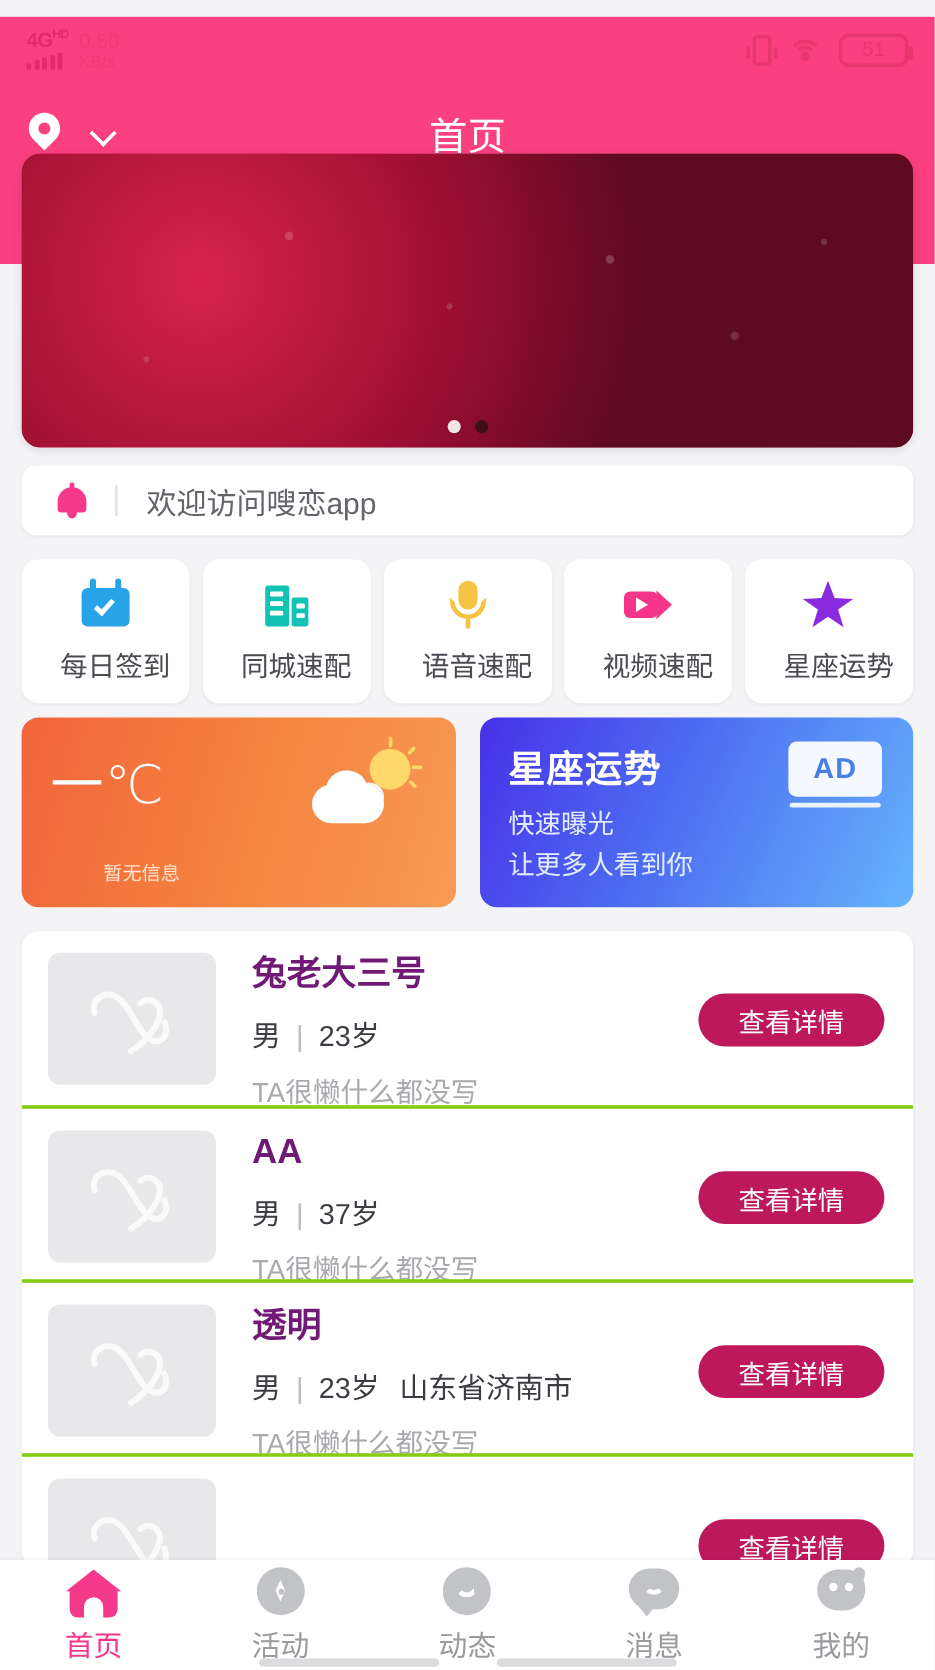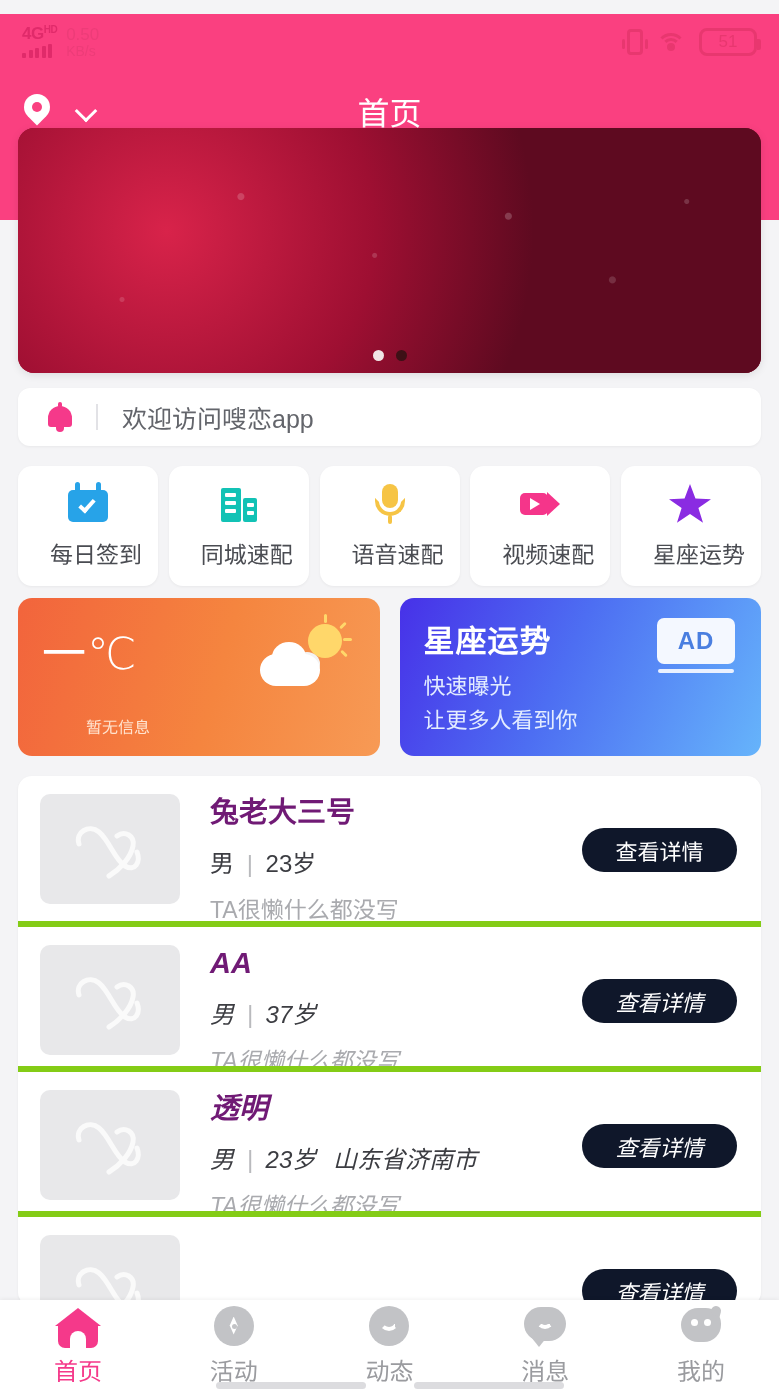--- a/index.html
+++ b/index.html
@@ -204,32 +204,32 @@
   .ad-badge span { font-size:24px; font-weight:bold; color:#4a7fe0; letter-spacing:1px; }
   .ad-badge::after { content:""; position:absolute; bottom:-9px; left:1px; width:76px;
     height:4px; background:#eaf1ff; border-radius:2px; }
 
   
   .list { position:absolute; top:776px; left:18px; width:743px; height:530px;
     background:#fff; border-radius:14px; overflow:hidden;
     box-shadow:0 1px 3px rgba(0,0,0,.05); }
   .row { display:flex; align-items:flex-start; padding:18px 22px 16px 22px;
          position:relative; height:145px; }
-  .row + .row { border-top:6px solid #84cc16;font-style:italic; }
+  .row + .row { border-top:3px solid #84cc16; }
   .avatar { width:140px; height:110px; background:#e8e8ea; border-radius:10px;
     flex:none; position:relative; overflow:hidden; }
   .avatar svg { position:absolute; left:50%; top:50%; transform:translate(-50%,-50%); }
   .r-info { margin-left:30px; flex:1; min-width:0; }
   .r-name { font-size:29px; color:#701a75; font-weight:bold; line-height:1.25; }
   .r-meta { font-size:24px; color:#3c3d42; margin-top:14px; }
   .r-meta .sep { color:#b9babd; margin:0 6px; }
   .r-meta .loc { margin-left:10px; }
   .r-bio { font-size:23px; color:#a9aaae; margin-top:12px; }
   .detail-btn { position:absolute; right:24px; top:52px; width:155px; height:44px;
-    background:#0f172a; border-radius:22px; color:#fff; font-size:22px;
+    background:#be185d; border-radius:22px; color:#fff; font-size:22px;
     display:flex; align-items:center; justify-content:center; }
 
   
   .tabbar { position:absolute; bottom:0; left:0; width:779px; height:92px;
     background:#fff; display:flex; align-items:center;
     box-shadow:0 -1px 4px rgba(0,0,0,.06); }
   .tab { flex:1; display:flex; flex-direction:column; align-items:center; gap:4px; }
   .tab-ico { width:46px; height:42px; position:relative; }
   .tab-label { font-size:24px; color:#9a9b9f; }
   .tab.active .tab-label { color:#f5398a; }

